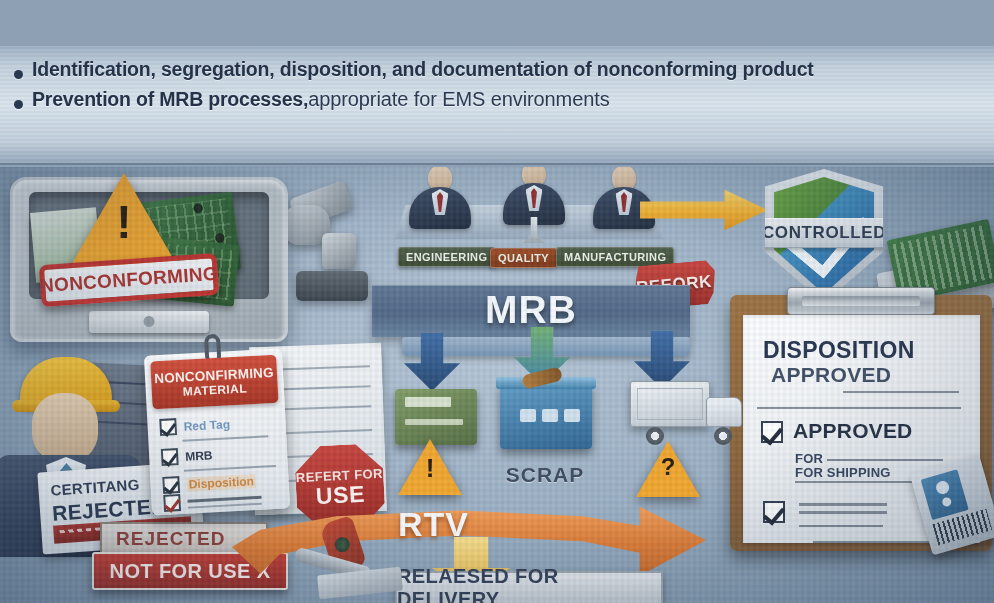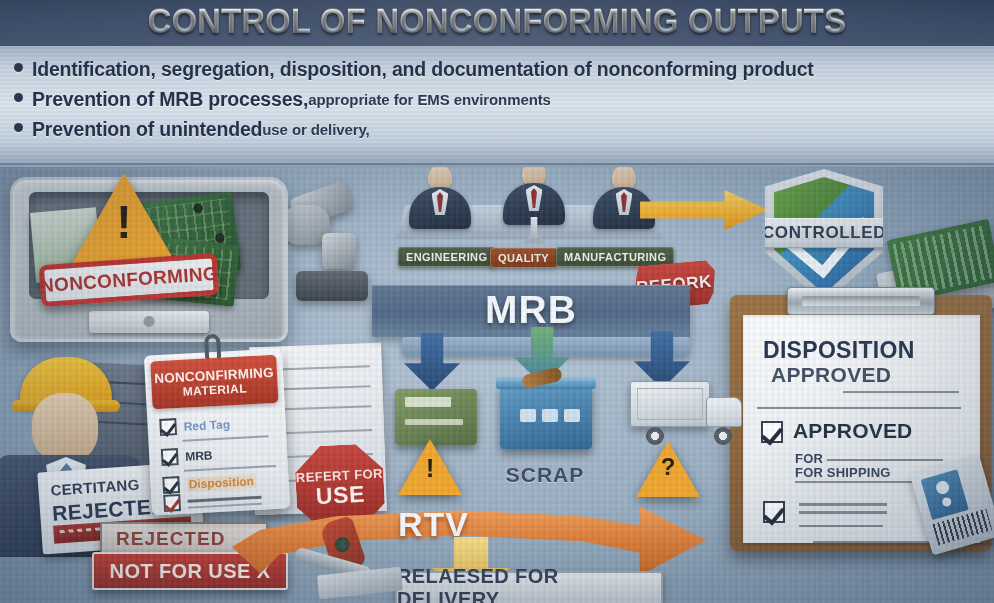--- a/index.html
+++ b/index.html
@@ -39,33 +39,33 @@
     background:
       linear-gradient(180deg,#9db0c2 0%,#c3d0dc 18%,#d8e2ea 50%,#c0cdda 82%,#93a6ba 100%);
     border-bottom:2px solid #6d8095;
     overflow:hidden;
   }
   .bullet-panel:before{
     content:"";position:absolute;inset:0;
     background:repeating-linear-gradient(0deg,rgba(255,255,255,.05) 0 2px,rgba(90,115,145,.05) 2px 4px);
   }
   .bullets{position:absolute;left:14px;top:12px;z-index:2;}
-  .bullet-row{display:flex;align-items:center;margin-bottom:7px;}
+  .bullet-row{display:flex;align-items:flex-end;margin-bottom:7px;}
   .bullet-dot{
     width:9px;height:9px;border-radius:50%;background:#29384f;
     margin-right:9px;flex:0 0 auto;position:relative;top:-2px;
     box-shadow:0 1px 1px rgba(255,255,255,.5);
   }
   .bullet-strong{
     font-weight:bold;font-size:19.5px;color:#24324a;
     letter-spacing:-.2px;
     text-shadow:0 1px 0 rgba(255,255,255,.55);
   }
   .bullet-tail{
-    font-weight:bold;font-size:15px;color:#2b3a52;letter-spacing:-.1px;
+    font-weight:normal;font-size:20px;color:#2b3a52;letter-spacing:-.1px;
     text-shadow:0 1px 0 rgba(255,255,255,.5);
   }
 
   
   .scene{
     position:absolute;left:0;top:167px;width:994px;height:436px;
     overflow:hidden;
     background:
       radial-gradient(ellipse at 50% 40%,#b6c6d6 0%,#94a9bd 55%,#768da5 100%);
   }
@@ -533,39 +533,31 @@
     background:linear-gradient(170deg,#dde3e8,#9fa9b2);border-radius:3px;transform:rotate(-6deg);}
 
   .smalldoc-l{left:42px;top:196px;width:118px;height:112px;transform:rotate(3deg);}
   .smalldoc-r{left:252px;top:178px;width:132px;height:168px;transform:rotate(-2deg);}
 </style>
 </head>
 <body>
 
 <div id="page">
 
-  <div class="header-band">
-    <div class="page-title">CONTROL OF NONCONFORMING OUTPUTS</div>
-  </div>
 
   <div class="bullet-panel">
     <div class="bullets">
       <div class="bullet-row">
         <span class="bullet-dot"></span>
         <span class="bullet-strong">Identification, segregation, disposition, and documentation of nonconforming product</span>
       </div>
       <div class="bullet-row">
         <span class="bullet-dot"></span>
         <span class="bullet-strong">Prevention of MRB processes,</span>
         <span class="bullet-tail">appropriate for EMS environments</span>
-      </div>
-      <div class="bullet-row">
-        <span class="bullet-dot"></span>
-        <span class="bullet-strong">Prevention of unintended</span>
-        <span class="bullet-tail">use or delivery,</span>
       </div>
     </div>
   </div>
 
   <div class="scene">
 
     <div class="obj faded-arrow-red"></div>
 
     <div class="tool" style="left:292px;top:22px;width:58px;height:30px;transform:rotate(-20deg);"></div>
     <div class="tool" style="left:282px;top:38px;width:48px;height:40px;border-radius:18px;"></div>

